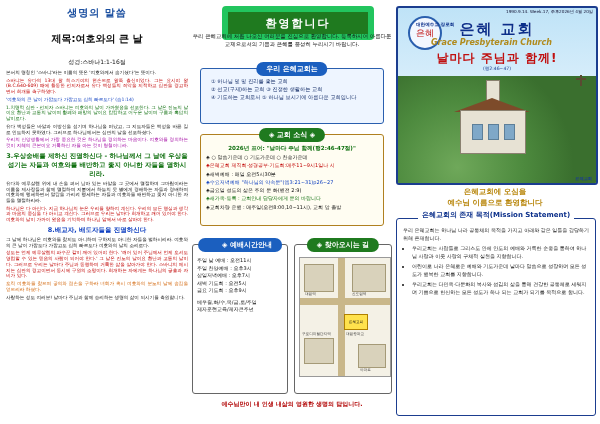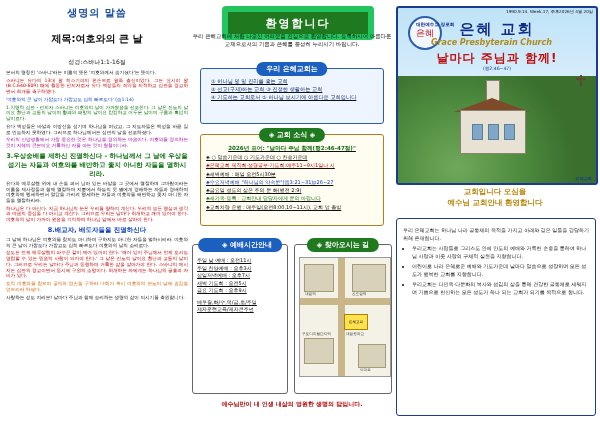--- a/index.html
+++ b/index.html
@@ -41,21 +41,20 @@
     letter-spacing:2px;
   }
   .welcome-text{
     position:absolute;left:0;top:26px;width:200px;
     font-size:5.4px;line-height:1.5;text-align:center;color:#111;
   }
 
   .box{
     position:absolute;box-sizing:border-box;border:1px solid #444;border-radius:3px;
     background:#fff;
-    text-decoration:underline;
   }
   .boxhdr{
     position:absolute;left:50%;transform:translateX(-50%);
     background:#1b5fbf;color:#fff;font-weight:bold;font-size:7px;
     padding:2px 10px;border-radius:9px;white-space:nowrap;
   }
   .purpose{left:8px;top:62px;width:184px;height:56px;background:#eef5ff;border:1px solid #2a5fae;}
   .purpose ul{margin:0;padding:9px 6px 0 10px;list-style:none;}
   .purpose li{font-size:5.2px;line-height:1.5;margin:0;color:#102a66;}
 
@@ -268,25 +267,28 @@
         <div class="church-roof"></div>
         <div class="church-b"></div>
         <div class="church-win" style="left:74px;top:48px;width:9px;height:14px;"></div>
         <div class="church-win" style="left:90px;top:48px;width:9px;height:14px;"></div>
         <div class="church-win" style="left:106px;top:48px;width:9px;height:14px;"></div>
         <div class="art-cap">은혜교회</div>
       </div>
     </div>
 
     <div class="welcome2">
-      <div>교회입니다 오심을</div>
-      <div>예수님 교회안내 환영합니다</div>
+      <div>은혜교회에 오심을</div>
+      <div>예수님 이름으로 환영합니다</div>
     </div>
 
     <div class="mission">
+      <div class="mission-hdr">
+        <span>은혜교회의 존재 목적(Mission Statement)</span>
+      </div>
       <div class="body">
         <p>우리 은혜교회는 하나님 나라 공동체의 목적을 가지고 아래와 같은 일들을 감당하기 위해 존재합니다.</p>
         <ul>
           <li>우리교회는 사람들로 그리스도 안에 안도의 예배와 거룩한 순종을 통하여 하나님 사랑과 이웃 사랑의 구체적 실천을 지향합니다.</li>
           <li>어린이로 나라 은혜로운 예배와 기도가운데 날마다 말씀으로 성장하며 모든 성도가 행복한 교회를 지향합니다.</li>
           <li>우리교회는 다민족·다문화의 복사와 섬김의 삶을 통해 건강한 공동체로 세워지며 기쁨으로 헌신하는 모든 성도가 하나 되는 교회가 되기를 목적으로 합니다.</li>
         </ul>
       </div>
     </div>
   </div>

